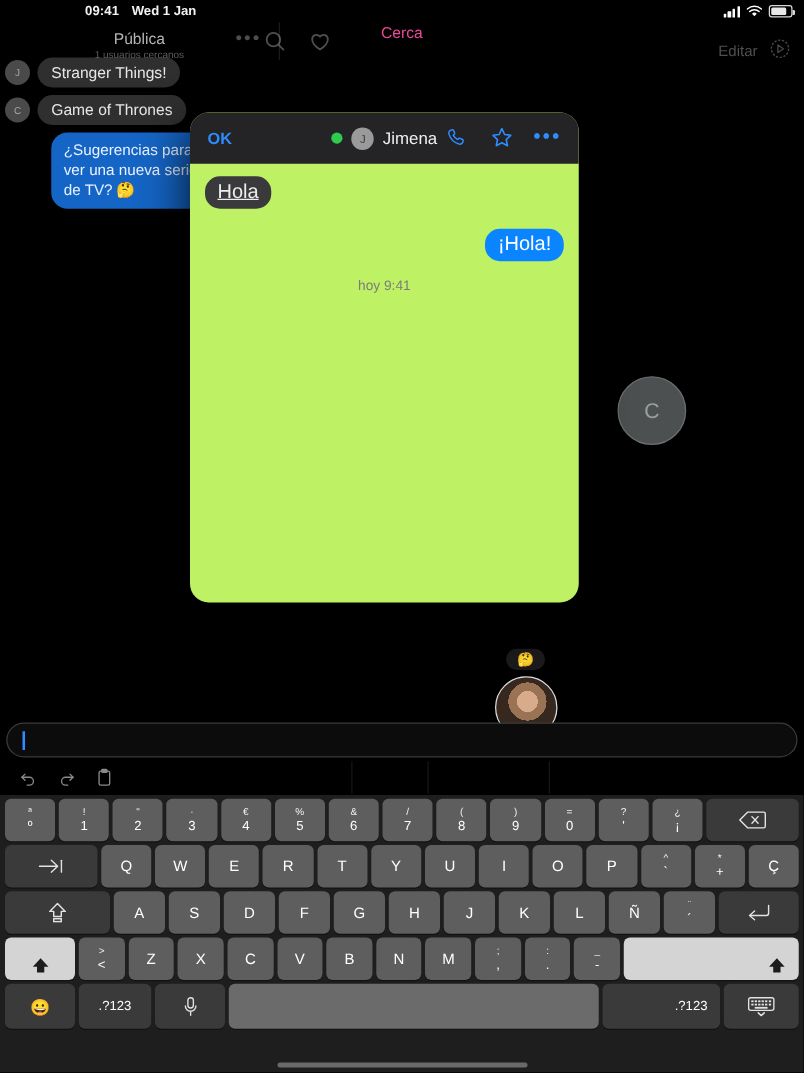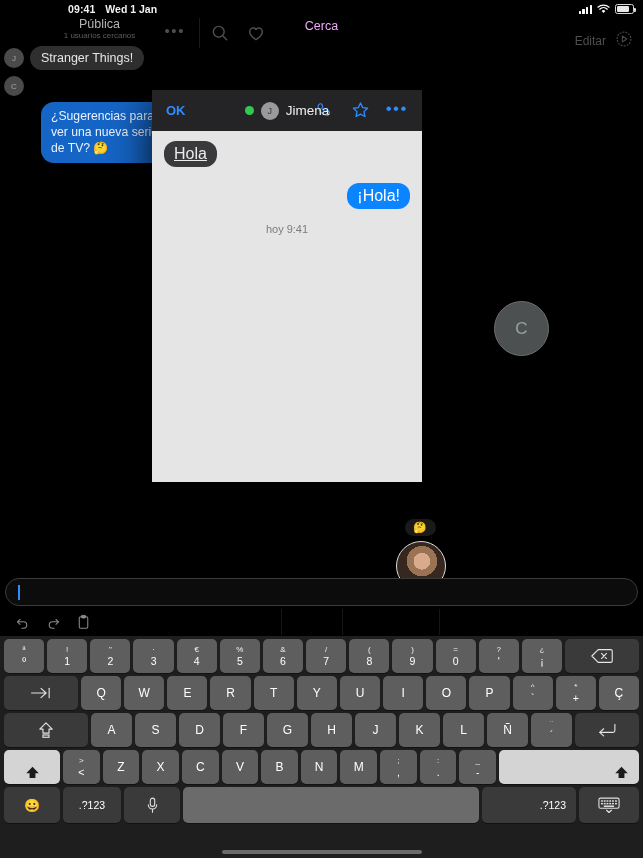--- a/index.html
+++ b/index.html
@@ -38,38 +38,38 @@
     width:1.6px; height:3.6px; background:#d8d8d8; border-radius:0 1px 1px 0;
   }
   .batt span { display:block; height:100%; width:82%; background:#e8e8e8; border-radius:1.2px; }
 
   
   .topnav {
     position: absolute; top: 18px; left: 0; width: 643px; height: 30px;
     z-index: 30;
   }
   .nav-left {
-    position:absolute; left:0; top:0; width:200px; height:30px;
-    display:flex; align-items:flex-start; justify-content:center;
+    position:absolute; left:0; top:0; width:224px; height:30px;
+    display:flex; align-items:flex-end; justify-content:center;
     border-right:1px solid #1a1a1a;
   }
   .nav-left-txt { text-align:center; line-height:1.05; }
   .nav-title { color:#b5b5b5; font-size:12.5px; }
   .nav-sub { color:#5d5d5d; font-size:8px; margin-top:1px; }
   .nav-dots {
     position:absolute; right:14px; top:13px;
     color:#4d4d4d; font-size:15px; letter-spacing:1.6px; line-height:0;
   }
   .nav-icons { position:absolute; left:210px; top:5px; display:flex; gap:16px; }
   .ic { width:20px; height:20px; opacity:.38; }
   .nav-center {
     position:absolute; left:0; right:0; top:1px;
     text-align:center; pointer-events:none;
   }
-  .nav-center-title { color:#f0abfc; font-size:12.5px; }
+  .nav-center-title { color:#ec4899; font-size:12.5px; }
   .nav-center-sub { color:#5d5d5d; font-size:8px; margin-top:1px; }
   .nav-right {
     position:absolute; right:10px; top:0; height:30px;
     display:flex; align-items:flex-end; gap:9px;
   }
   .nav-edit { color:#4f4f4f; font-size:12px; }
 
   
   .chatlist { position:absolute; left:0; top:46px; width:200px; z-index:10; }
   .crow { display:flex; align-items:center; gap:6px; margin-bottom:6px; padding-left:4px; }
@@ -110,22 +110,22 @@
   }
   .float-photo {
     position:absolute; left:0; top:22px;
     width:50px; height:50px; border-radius:50%;
     border:1.6px solid #dcdcdc; overflow:hidden;
     background: radial-gradient(circle at 52% 40%, #d8ab8d 0 22%, #9a7355 22% 40%, #37281f 40% 70%, #120f0c 70%);
   }
 
   
   .modal {
-    position:absolute; left:152px; top:90px; width:270px; height:392px;
-    background:#e5e5e5; border-radius:0;
+    position:absolute; left:152px; top:90px; width:311px; height:392px;
+    background:#bef264; border-radius:15px;
     box-shadow: 0 10px 40px rgba(0,0,0,.88);
     z-index:25; overflow:hidden;
   }
   .modal-head {
     height:41px; background:#242426;
     display:flex; align-items:center; padding:0 14px;
     position:relative;
   }
   .m-ok { color:#2d8cff; font-size:13px; font-weight:bold; }
   .m-center {
@@ -274,20 +274,21 @@
     </div>
   </div>
 
   <div class="chatlist">
     <div class="crow">
       <div class="avatar">J</div>
       <div class="bub-in">Stranger Things!</div>
     </div>
     <div class="crow">
       <div class="avatar">C</div>
+      <div class="bub-in">Game of Thrones</div>
     </div>
     <div class="bub-out-wrap">
       <div class="bub-out">¿Sugerencias para ver una nueva serie de TV? 🤔</div>
     </div>
   </div>
 
   <div class="float-c">C</div>
   <div class="float-photo-wrap">
     <div class="emoji-badge">🤔</div>
     <div class="float-photo"></div>

